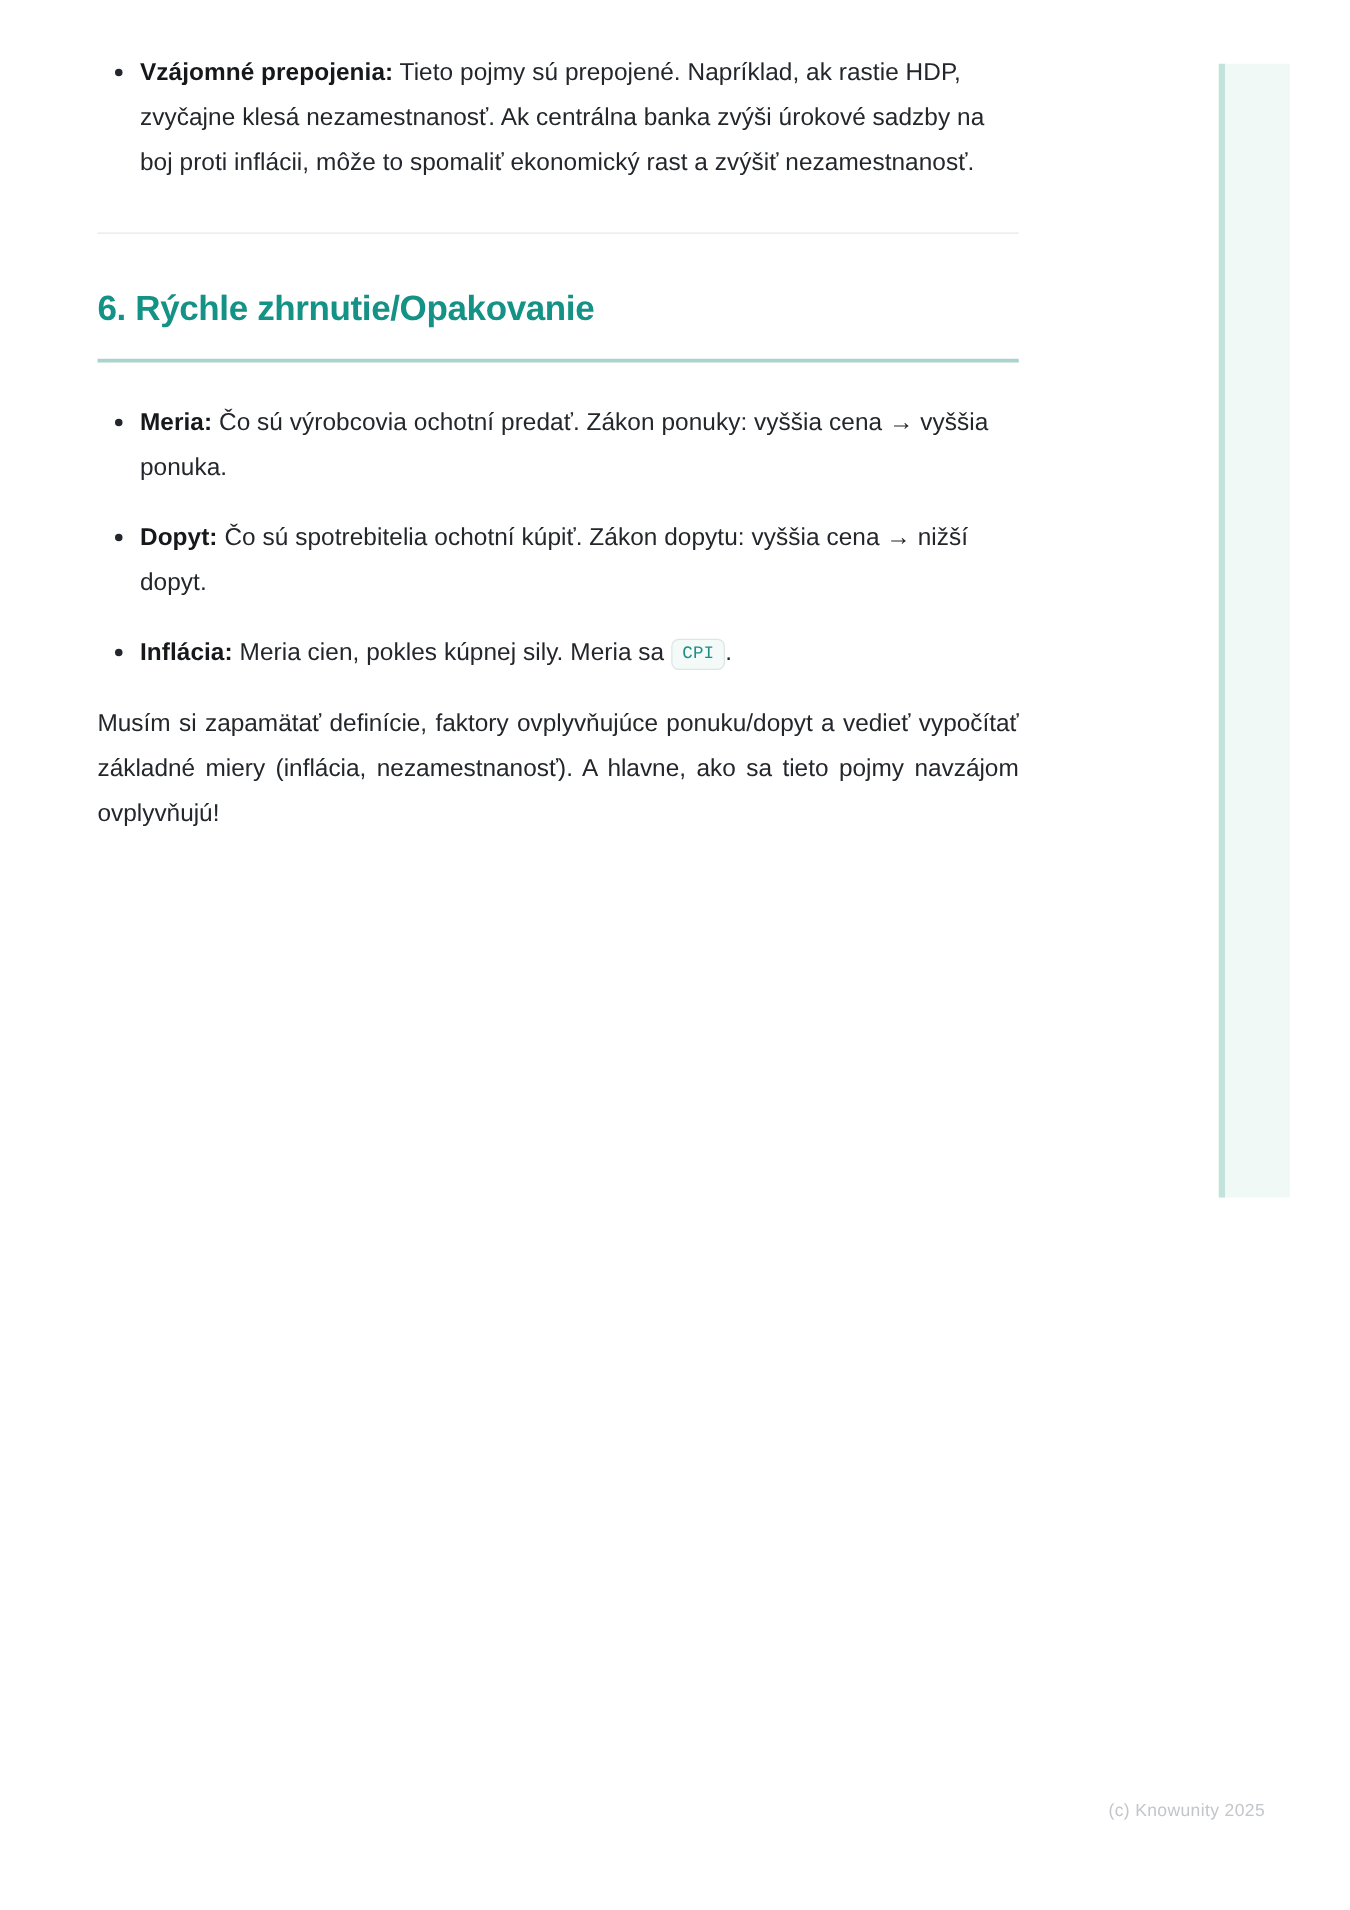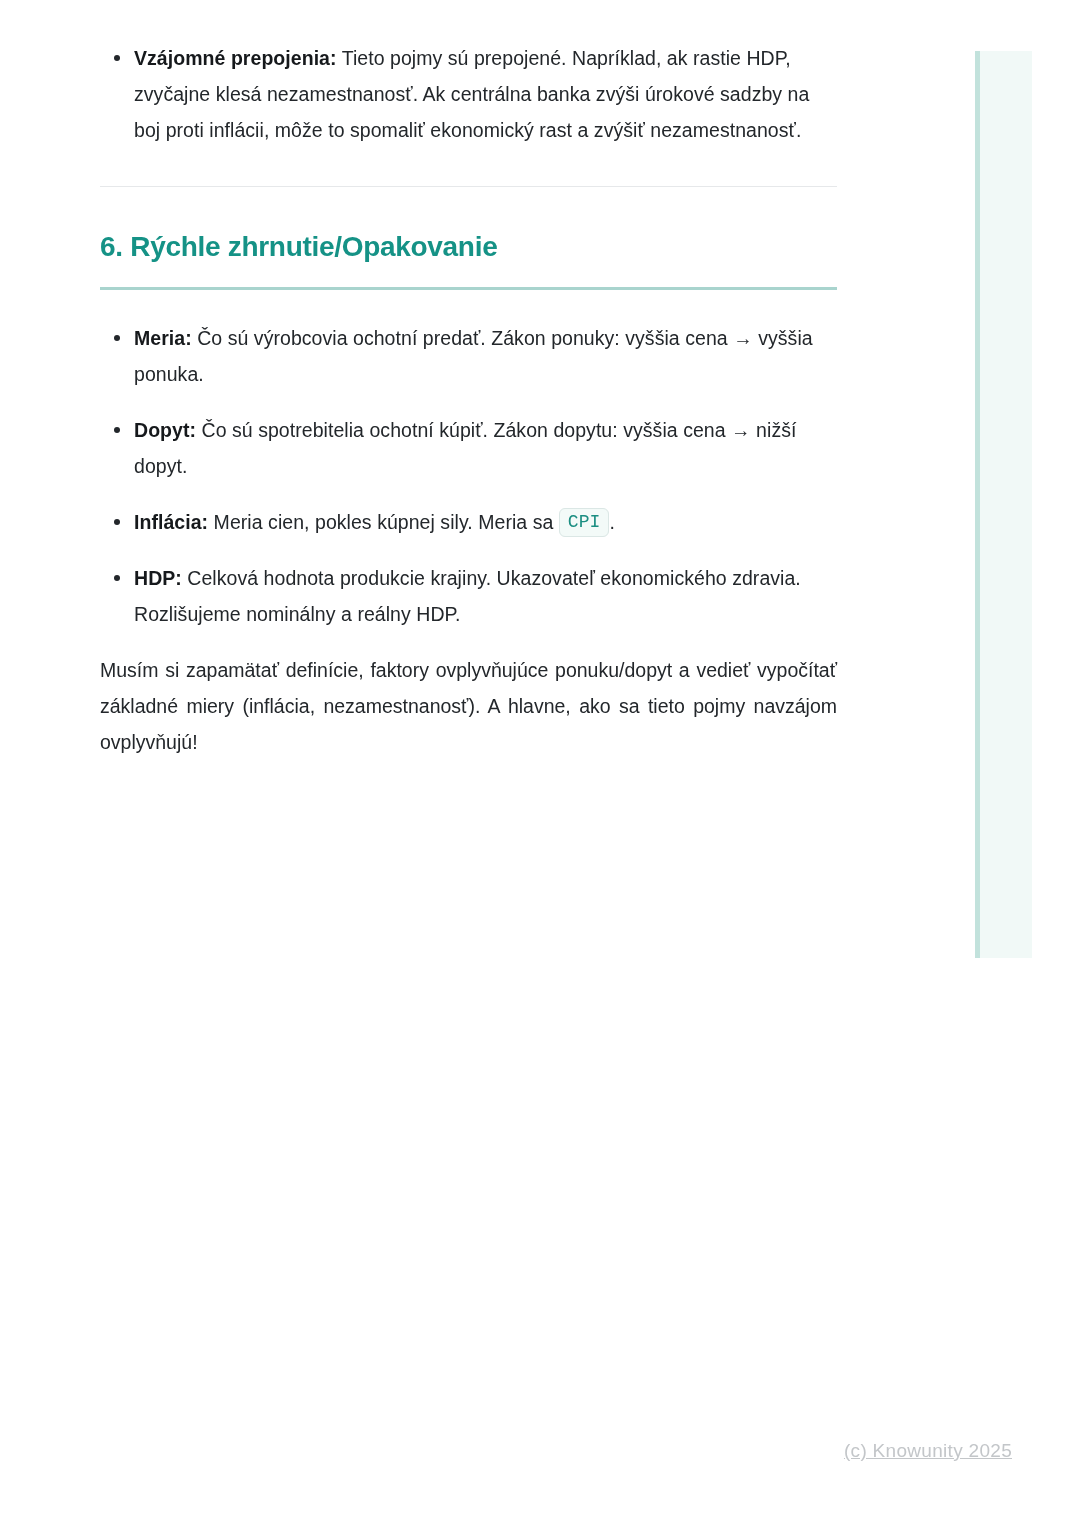--- a/index.html
+++ b/index.html
@@ -23,21 +23,21 @@
     width: 57px;
     height: 907px;
     background: #f1f9f7;
     border-left: 5px solid #c2e2dc;
     box-sizing: border-box;
   }
 
   
   #page {
     position: absolute;
-    left: 100px;
+    left: 78px;
     top: 40px;
     width: 737px;
   }
 
   ul.bullets {
     list-style: none;
     margin: 0;
     padding: 0;
   }
   ul.bullets > li {
@@ -87,21 +87,21 @@
     height: 3px;
     background: #a9d4ce;
     margin-top: 18px;
     margin-bottom: 30px;
   }
 
   #summary-list > li { margin-bottom: 20px; }
 
   code.chip {
     font-family: "Liberation Mono", monospace;
-    font-size: 18px;
+    font-size: 14px;
     color: #1c8e82;
     background: #f3faf8;
     border: 1px solid #dbe7e5;
     border-radius: 6px;
     padding: 3px 8px 4px 8px;
     white-space: nowrap;
     vertical-align: 2px;
   }
 
   p.closing {
@@ -111,25 +111,24 @@
     text-align: justify;
     margin: 16px 0 0 0;
   }
 
   #footer {
     position: absolute;
     left: 0;
     top: 1440px;
     width: 1012px;
     text-align: right;
-    font-size: 19px;
+    font-size: 14px;
     color: #c3c6c9;
     letter-spacing: 0.3px;
     font-family: "Liberation Sans", sans-serif;
-    text-decoration: underline;
   }
 </style>
 </head>
 <body>
 
 <div id="side-panel"></div>
 
 <div id="page">
 
   <ul class="bullets" id="intro-list">
@@ -146,23 +145,20 @@
   <ul class="bullets" id="summary-list">
     <li>
       <span class="lead">Meria:</span><span> Čo sú výrobcovia ochotní predať. Zákon ponuky: vyššia cena → vyššia ponuka.</span>
     </li>
     <li>
       <span class="lead">Dopyt:</span><span> Čo sú spotrebitelia ochotní kúpiť. Zákon dopytu: vyššia cena → nižší dopyt.</span>
     </li>
     <li>
       <span class="lead">Inflácia:</span><span> Meria cien, pokles kúpnej sily. Meria sa </span><code class="chip">CPI</code><span>.</span>
     </li>
-    <li>
-      <span class="lead">HDP:</span><span> Celková hodnota produkcie krajiny. Ukazovateľ ekonomického zdravia. Rozlišujeme nominálny a reálny HDP.</span>
-    </li>
   </ul>
 
   <p class="closing">Musím si zapamätať definície, faktory ovplyvňujúce ponuku/dopyt a vedieť vypočítať základné miery (inflácia, nezamestnanosť). A hlavne, ako sa tieto pojmy navzájom ovplyvňujú!</p>
 
 </div>
 
 <div id="footer">
   <span>(c) Knowunity 2025</span>
 </div>
 

